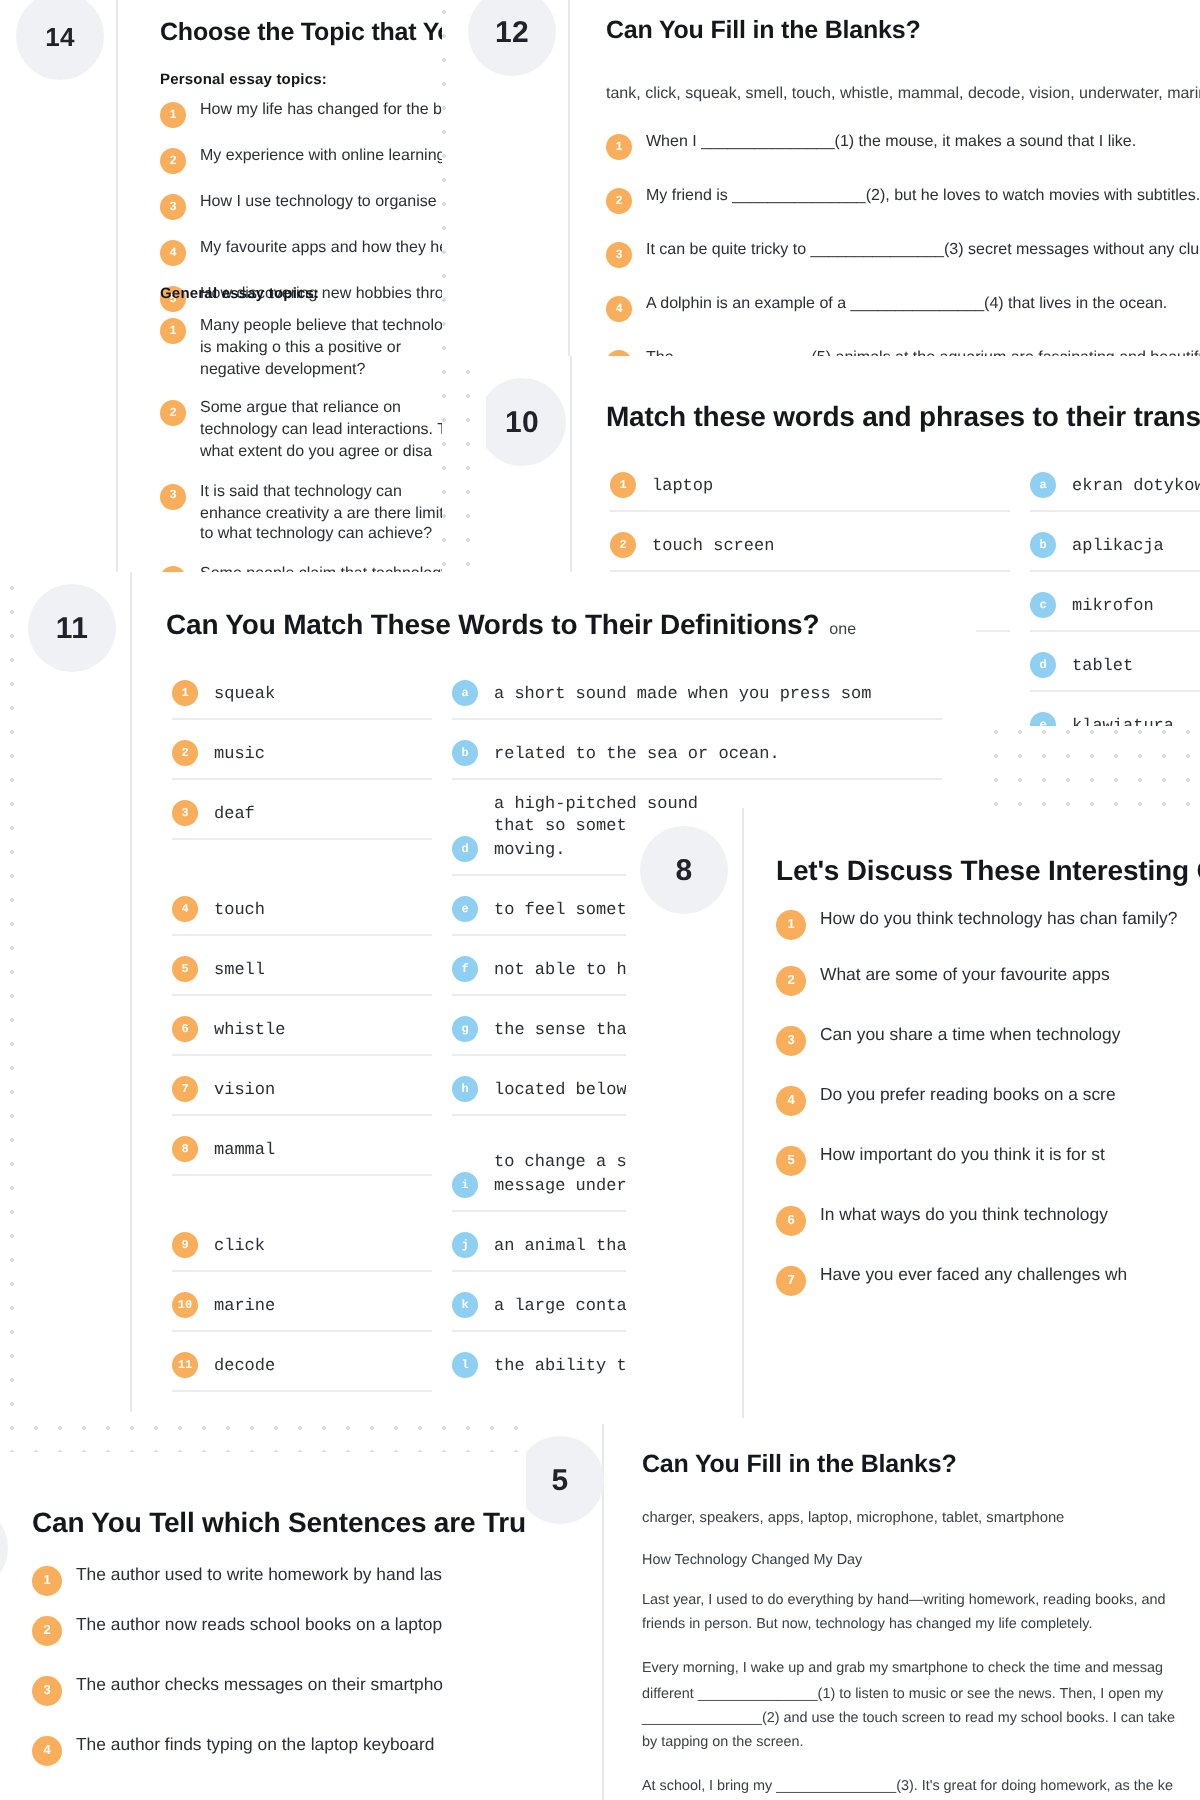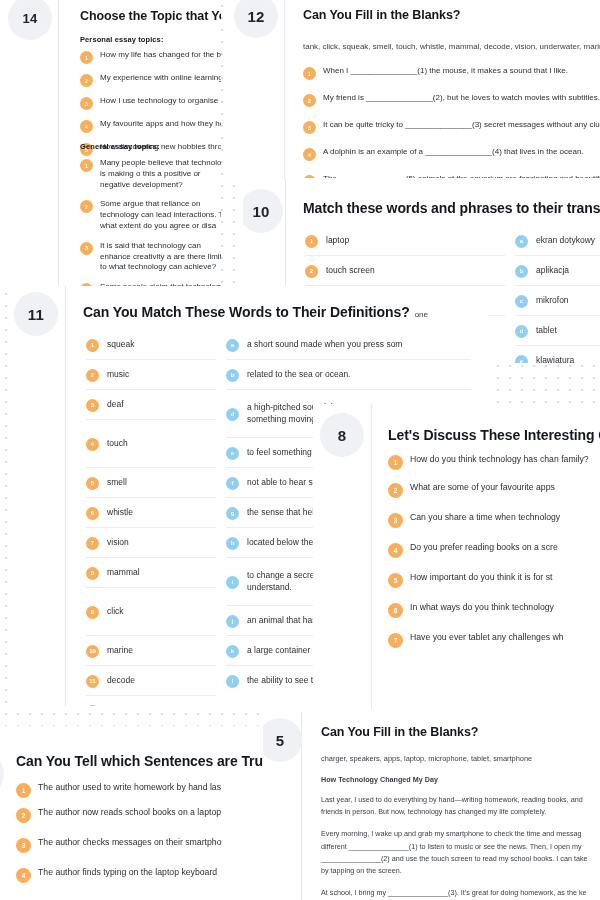--- a/index.html
+++ b/index.html
@@ -61,23 +61,24 @@
     margin-top:1px;
   }
   .pill.blue{background:#8fd0f2;}
   .pill.lg{width:15px;height:15px;font-size:6.5px;}
   .qtext{font-size:8px;line-height:1.35;color:#2b2f33;white-space:nowrap;}
   .qtext.wrap{white-space:normal;}
 
   
   .match-col{position:absolute;}
   .match-row{
-    display:flex;align-items:center;gap:8px;
+    display:flex;align-items:flex-end;gap:8px;
     padding:6px 0 6px 0;border-bottom:1px solid #ececec;
     min-height:17px;
+    font-family:Liberation Mono, monospace;
   }
   .match-row .mtext{font-size:8.5px;color:#2b2f33;line-height:1.35;white-space:nowrap;}
   .match-row .mtext.wrap{white-space:normal;}
 
   
   #card14{left:-14px;top:-12px;width:235px;height:300px;}
   #card12{left:228px;top:-16px;width:400px;height:200px;}
   #card10{left:243px;top:178px;width:390px;height:185px;}
   #card11{left:8px;top:286px;width:480px;height:420px;}
   #card8 {left:313px;top:404px;width:300px;height:305px;}
@@ -356,21 +357,21 @@
       <li style="margin-bottom:14px">
           <span class="pill lg">5</span>
           <span class="qtext" style="font-size:8.7px">How important do you think it is for st</span>
         </li>
       <li style="margin-bottom:14px">
           <span class="pill lg">6</span>
           <span class="qtext" style="font-size:8.7px">In what ways do you think technology</span>
         </li>
       <li style="margin-bottom:14px">
           <span class="pill lg">7</span>
-          <span class="qtext" style="font-size:8.7px">Have you ever tablet any challenges wh</span>
+          <span class="qtext" style="font-size:8.7px">Have you ever faced any challenges wh</span>
         </li>
     </ol>
   </div>
 </div>
 
 <div class="card" id="card4">
   <div class="inner">
 
     <div class="badge-num big" style="left:-24px;top:26px"></div>
     <div class="h-title lg" style="position:absolute;left:32px;top:27px">Can You Tell which Sentences are True a</div>
@@ -398,21 +399,21 @@
 </div>
 
 <div class="card" id="card5">
   <div class="inner">
     <div class="vrule" style="left:38px"></div>
     <div class="badge-num big" style="left:-5px;top:6px">5</div>
     <div class="h-title" style="position:absolute;left:58px;top:13px">Can You Fill in the Blanks?</div>
 
     <div class="wordbank" style="position:absolute;left:58px;top:42px;font-size:7.4px">charger, speakers, apps, laptop, microphone, tablet, smartphone</div>
 
-    <div class="para" style="position:absolute;left:58px;top:62px;font-weight:700">How Technology Changed My Day</div>
+    <div class="para" style="position:absolute;left:58px;top:62px;font-weight:400">How Technology Changed My Day</div>
 
     <div style="position:absolute;left:58px;top:82px;width:300px">
       <div class="para">Last year, I used to do everything by hand—writing homework, reading books, and</div>
       <div class="para">friends in person. But now, technology has changed my life completely.</div>
       <div class="para" style="height:10px"></div>
       <div class="para">Every morning, I wake up and grab my smartphone to check the time and messag</div>
       <div class="para">different _______________(1) to listen to music or see the news. Then, I open my</div>
       <div class="para">_______________(2) and use the touch screen to read my school books. I can take</div>
       <div class="para">by tapping on the screen.</div>
       <div class="para" style="height:10px"></div>

